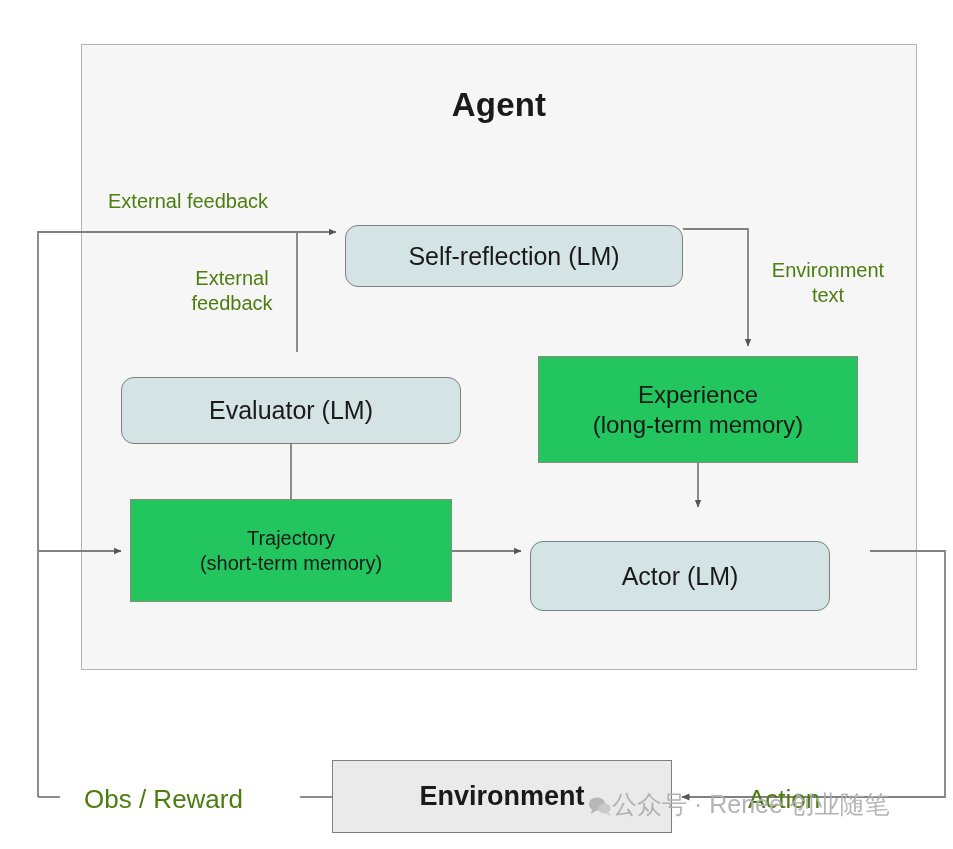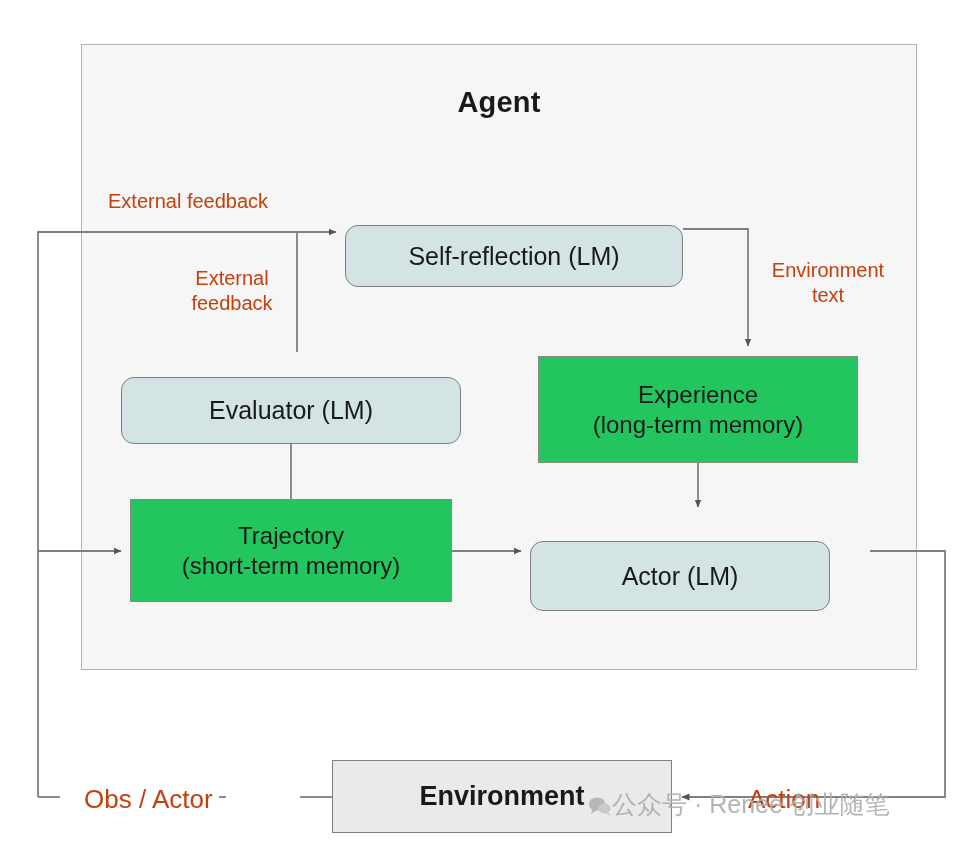--- a/index.html
+++ b/index.html
@@ -34,21 +34,21 @@
     background: #f6f6f6;
     border: 1.5px solid #b3b3b3;
     box-sizing: border-box;
   }
   .agent-title {
     position: absolute;
     left: 81px;
     top: 86px;
     width: 836px;
     text-align: center;
-    font-size: 29px;
+    font-size: 33px;
     font-weight: bold;
     color: #1a1a1a;
     letter-spacing: 0.2px;
   }
   .node {
     position: absolute;
     box-sizing: border-box;
     display: flex;
     flex-direction: column;
     align-items: center;
@@ -83,34 +83,34 @@
     left: 121px; top: 352px; width: 340px; height: 67px;
     font-size: 25px;
     text-align: center;
   }
   #node-experience {
     left: 538px; top: 356px; width: 320px; height: 107px;
     font-size: 24px;
   }
   #node-trajectory {
     left: 130px; top: 499px; width: 322px; height: 103px;
-    font-size: 24px;
+    font-size: 20px;
   }
   #node-actor {
     left: 530px; top: 516px; width: 300px; height: 70px;
     font-size: 25px;
   }
   #node-environment {
     left: 332px; top: 760px; width: 340px; height: 73px;
     font-size: 27px;
     font-weight: bold;
   }
   .edge-label {
     position: absolute;
-    color: #c2410c;
+    color: #4d7c0f;
     font-size: 20px;
     line-height: 1.25;
     text-align: center;
     white-space: pre-line;
     background: transparent;
   }
   #label-external {
     left: 108px; top: 189px; font-size: 20px; text-align: left;
   }
   #label-internal {
@@ -210,21 +210,21 @@
 
   <div class="node node-gray" id="node-environment">
     <span class="l1">Environment</span>
   </div>
 
   <div class="edge-label" id="label-external">External feedback</div>
   <div class="edge-label" id="label-internal">External
 feedback</div>
   <div class="edge-label" id="label-reflective">Environment
 text</div>
-  <div class="edge-label" id="label-obs">Obs / Actor</div>
+  <div class="edge-label" id="label-obs">Obs / Reward</div>
   <div class="edge-label" id="label-action">Action</div>
 
   <div class="watermark">
     <span class="wm-icon">
       <svg width="24" height="22" viewBox="0 0 24 22" xmlns="http://www.w3.org/2000/svg">
         <ellipse cx="9" cy="9" rx="8.2" ry="6.6" fill="#b5b5b5"></ellipse>
         <path d="M4,14 L3,19 L8.5,15.2 z" fill="#b5b5b5"></path>
         <ellipse cx="16.5" cy="13.5" rx="6.2" ry="5" fill="#c9c9c9"></ellipse>
         <path d="M21,17.4 L22.5,21 L18,18.6 z" fill="#c9c9c9"></path>
       </svg>

